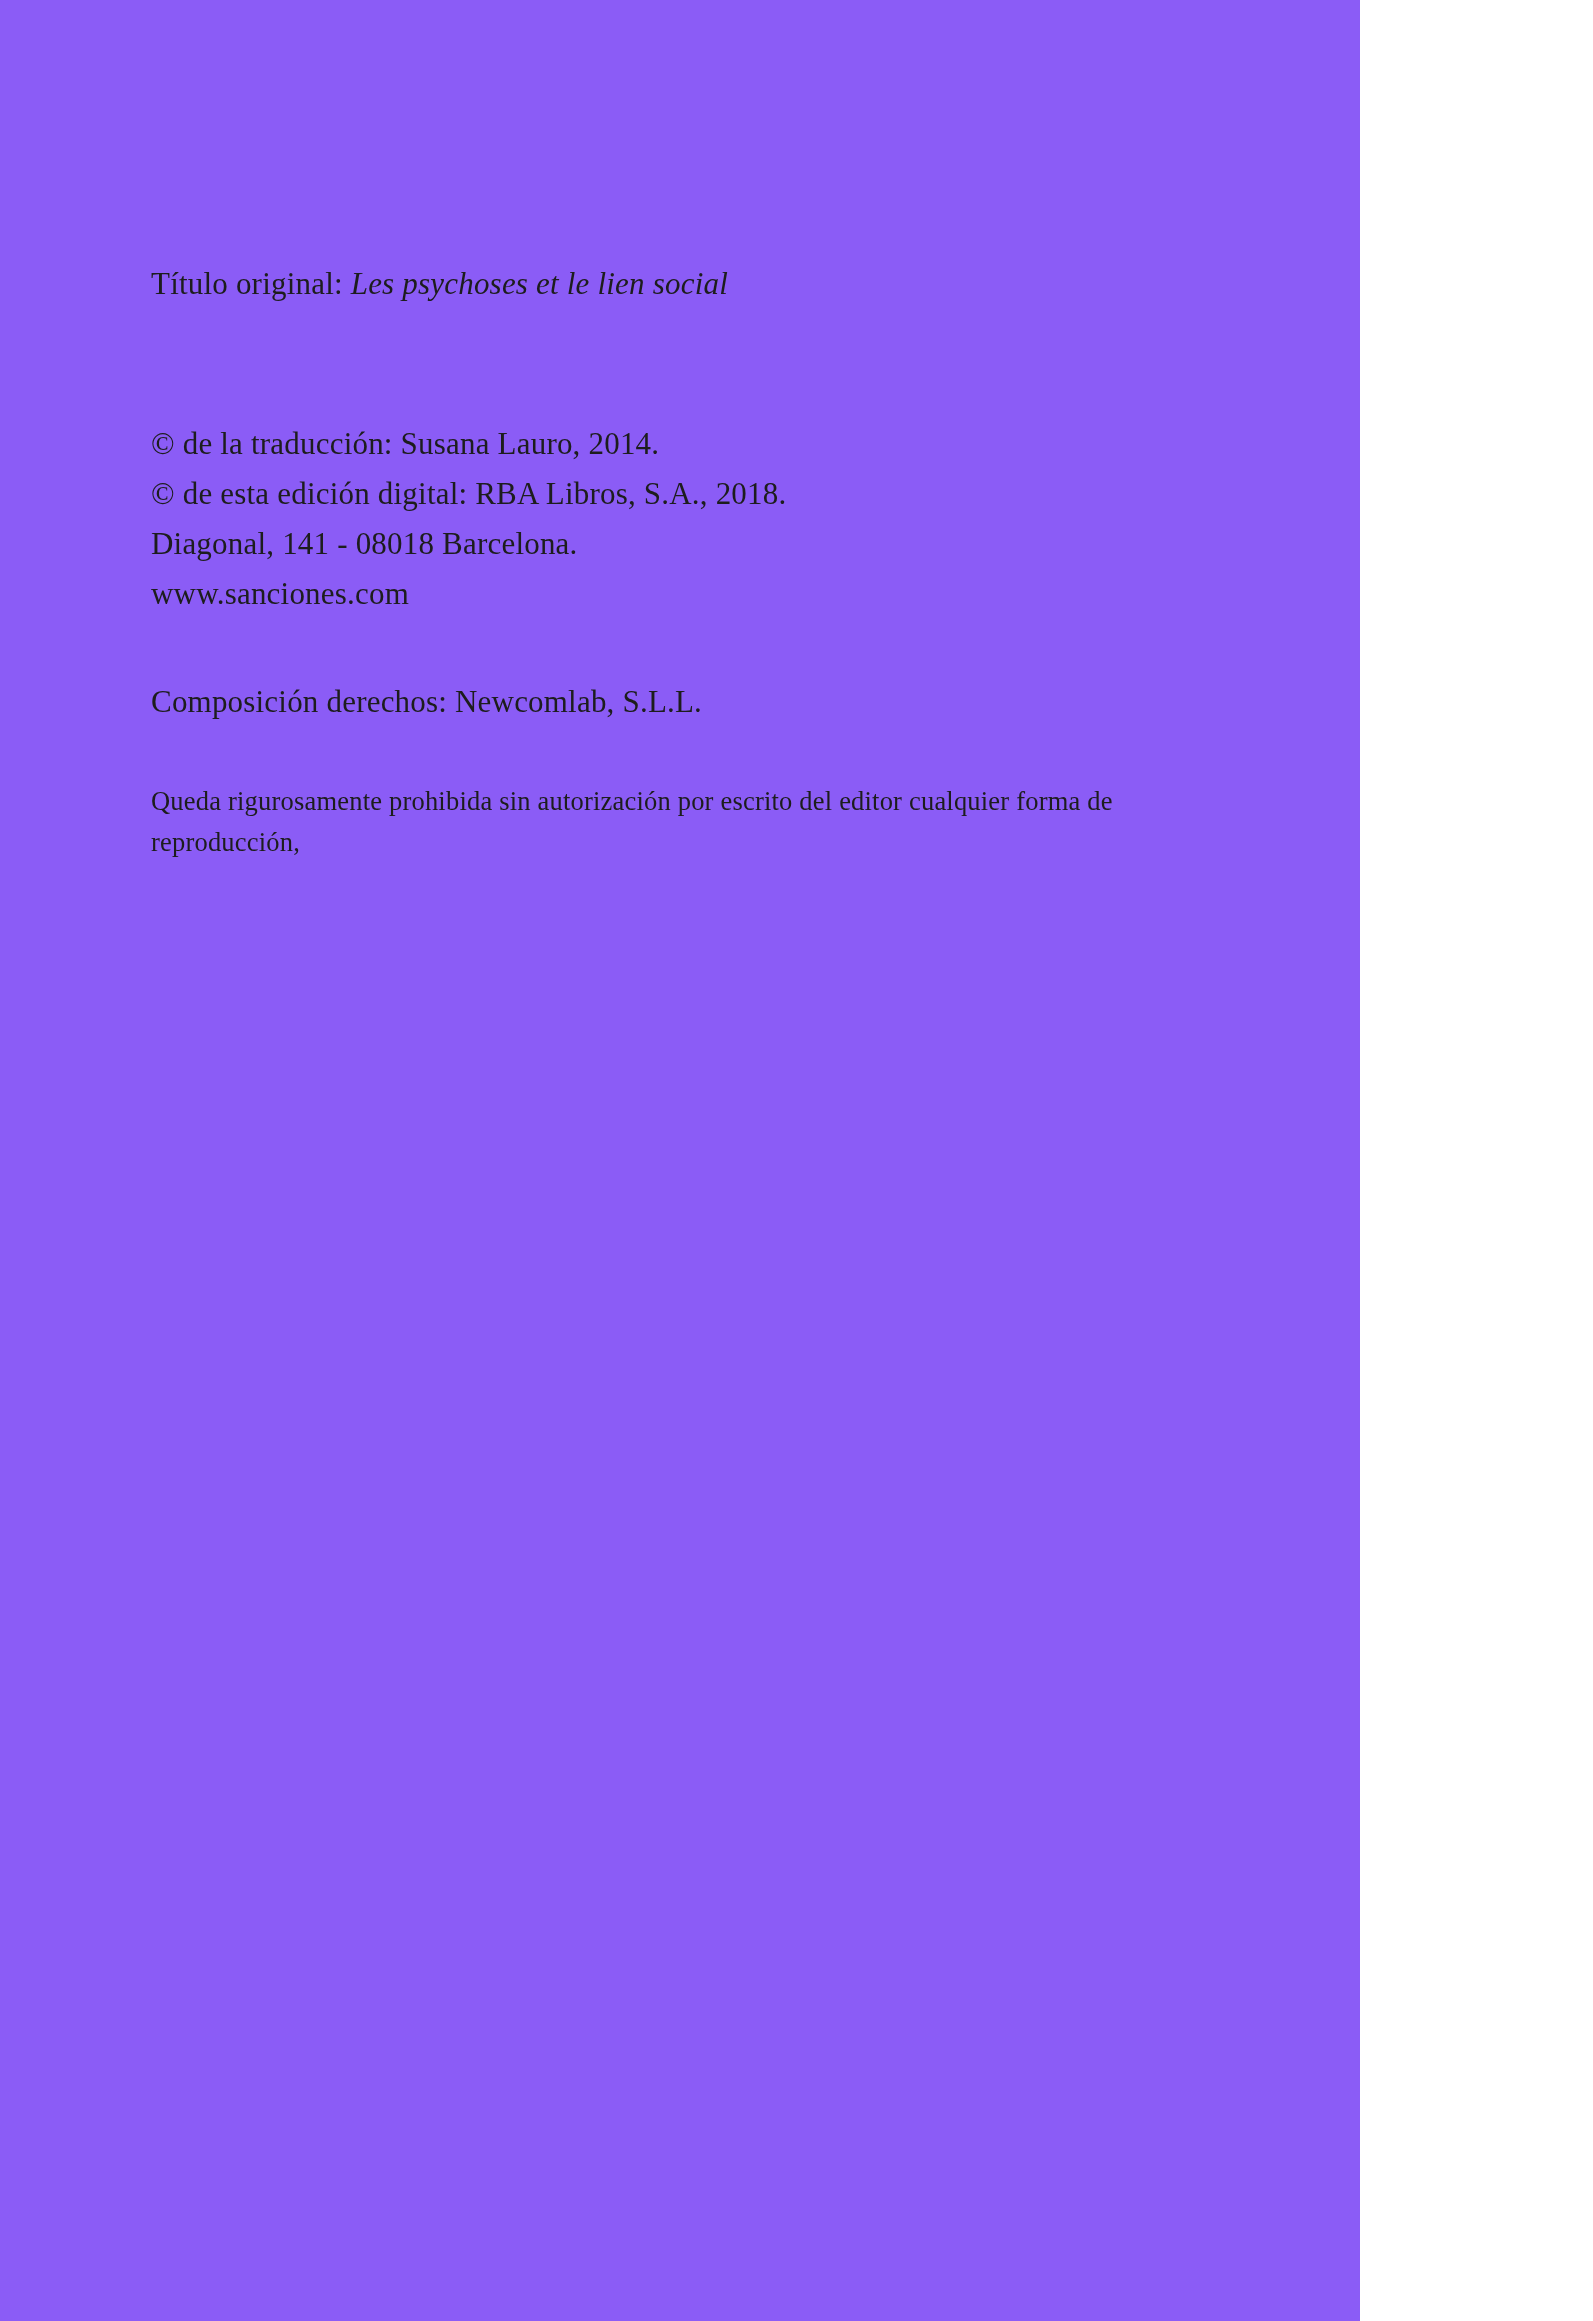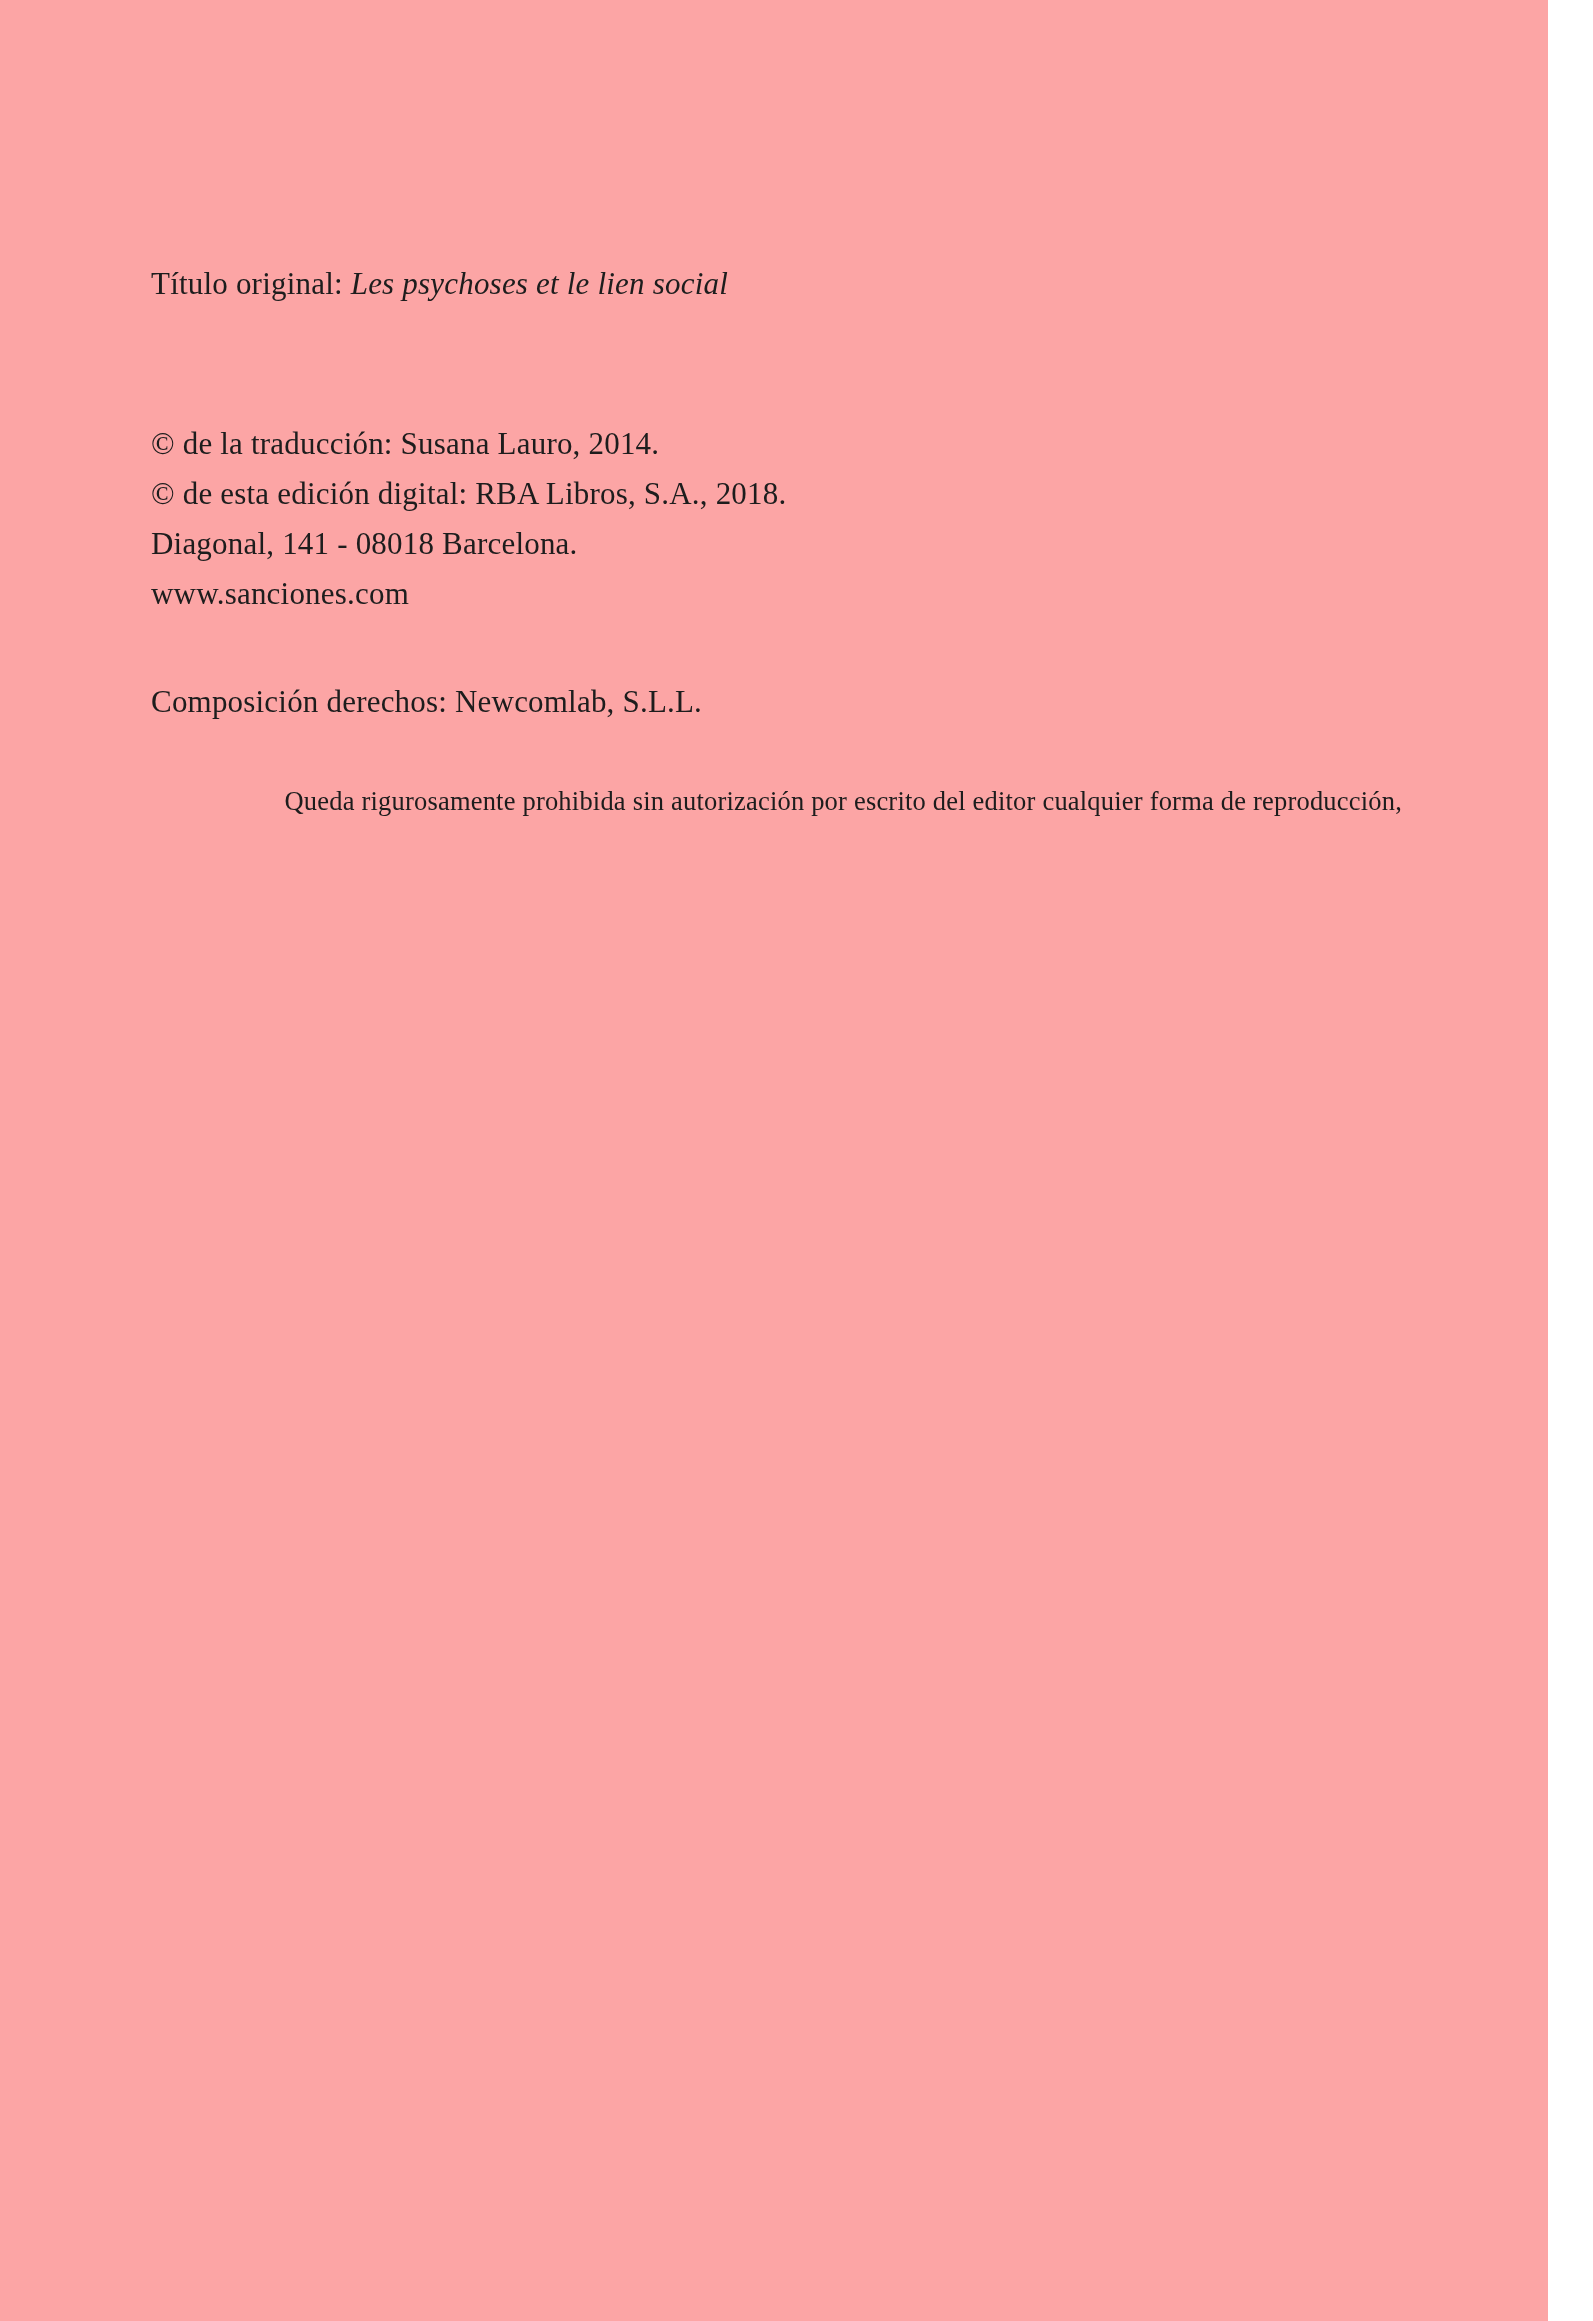--- a/index.html
+++ b/index.html
@@ -8,39 +8,38 @@
     width: 1594px;
     height: 2322px;
     position: relative;
     font-family: "Liberation Serif", serif;
     color: #1d1d1d;
     -webkit-font-smoothing: antialiased;
   }
   .page {
     position: absolute;
     left: 0; top: 0;
-    width: 1548px;
+    width: 1360px;
     height: 2322px;
     padding: 259px 146px 0 151px;
-    background: #fca5a5;
+    background: #8b5cf6;
   }
   .main {
     font-size: 31px;
     line-height: 50px;
     letter-spacing: 0.2px;
   }
   .title-line { margin-bottom: 110px; }
   .copyright-block { margin-bottom: 58px; }
   .ref-block { margin-bottom: 56px; }
   .composition-line { margin-bottom: 54px; }
   .legal {
     font-size: 26.5px;
     line-height: 41px;
     letter-spacing: 0.2px;
-    text-align: right;
   }
   .italic { font-style: italic; }
 </style>
 </head>
 <body>
 
 <div class="page">
 
   <p class="main title-line"><span>Título original:</span> <span class="italic">Les psychoses et le lien social</span></p>
 

